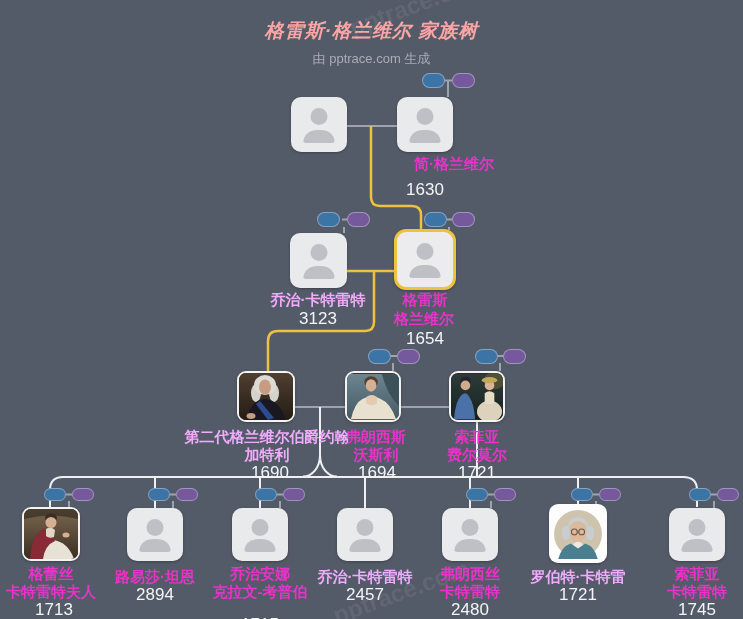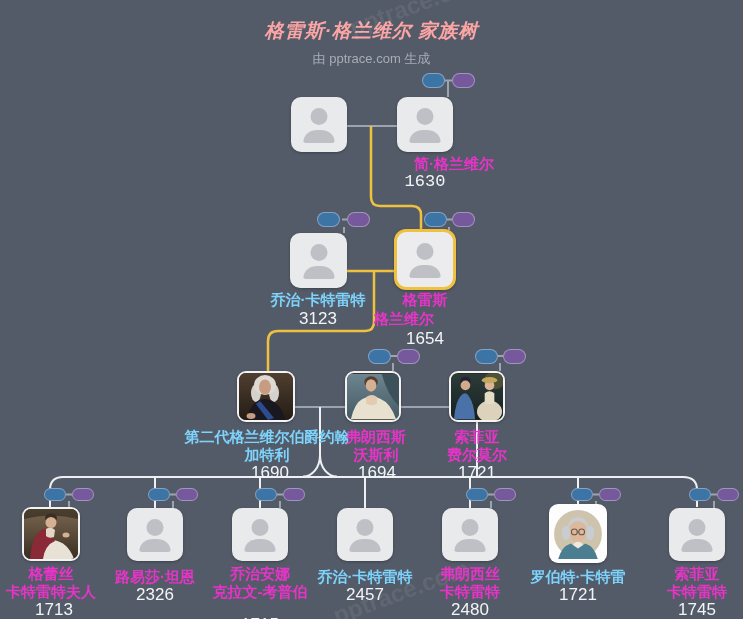--- a/index.html
+++ b/index.html
@@ -57,21 +57,21 @@
   .card.white{background:#fdfdfd;border-radius:9px;}
   .card.white .circ{
     position:absolute;left:50%;top:50%;transform:translate(-50%,-50%);
   }
   
   .lbl{
     position:absolute;transform:translateX(-50%);white-space:nowrap;
     text-align:center;z-index:5;font-weight:700;font-size:15px;line-height:18px;
   }
   .lbl.m{color:#e833c8;}
-  .lbl.b{color:#7dd3fc;}
+  .lbl.b{color:#f0abfc;}
   .lbl.year{color:#f3f4f6;font-weight:500;font-size:17px;}
 </style>
 </head>
 <body>
 
 <div id="stage">
 
   <div class="abs wm" style="left:346px;top:-10px;">pptrace.com</div>
   <div class="abs wm" style="left:330px;top:578px;">pptrace.com</div>
 
@@ -140,34 +140,34 @@
 
   <div class="card" style="left:291px;top:97px;width:56px;height:55px;">
     <span class="ph-head"></span>
     <span class="ph-body"></span>
   </div>
   <div class="card" style="left:397px;top:97px;width:56px;height:55px;">
     <span class="ph-head"></span>
     <span class="ph-body"></span>
   </div>
   <div class="lbl m" style="left:425px;top:155px;margin-left:29px;">简·格兰维尔</div>
-  <div class="lbl year" style="left:425px;top:173px;font-family:Liberation Mono, monospace;">1630</div>
+  <div class="lbl year" style="left:425px;top:181px;">1630</div>
 
   <div class="card" style="left:290px;top:233px;width:57px;height:55px;">
     <span class="ph-head"></span>
     <span class="ph-body"></span>
   </div>
   <div class="card highlight" style="left:394px;top:229px;width:62px;height:61px;box-sizing:border-box;">
     <span class="ph-head"></span>
     <span class="ph-body"></span>
   </div>
   <div class="lbl b" style="left:318px;top:291px;">乔治·卡特雷特</div>
   <div class="lbl year" style="left:318px;top:310px;">3123</div>
   <div class="lbl m" style="left:425px;top:291px;">格雷斯</div>
-  <div class="lbl m" style="left:404px;top:310px;">格兰维尔</div>
+  <div class="lbl m" style="left:424px;top:310px;">格兰维尔</div>
   <div class="lbl year" style="left:425px;top:330px;">1654</div>
 
   <div class="card portrait" style="left:237px;top:371px;width:58px;height:51px;box-sizing:border-box;">
     <svg viewBox="0 0 54 47">
       <defs>
           <linearGradient id="gj" x1="0" y1="0" x2="0" y2="1">
         <stop offset="0" stop-color="#4f3f30"></stop>
             <stop offset="1" stop-color="#241c15"></stop>
       </linearGradient>
         </defs>
@@ -277,21 +277,21 @@
   <div class="card" style="left:669px;top:508px;width:56px;height:53px;">
     <span class="ph-head"></span>
     <span class="ph-body"></span>
   </div>
 
   <div class="lbl m" style="left:51px;top:565px;">格蕾丝</div>
   <div class="lbl m" style="left:51px;top:583px;">卡特雷特夫人</div>
   <div class="lbl year" style="left:54px;top:601px;">1713</div>
 
   <div class="lbl m" style="left:155px;top:568px;">路易莎·坦恩</div>
-  <div class="lbl year" style="left:155px;top:586px;">2326</div>
+  <div class="lbl year" style="left:155px;top:586px;">2894</div>
 
   <div class="lbl m" style="left:260px;top:565px;">乔治安娜</div>
   <div class="lbl m" style="left:260px;top:583px;">克拉文-考普伯</div>
   <div class="lbl year" style="left:260px;top:616px;">1715</div>
 
   <div class="lbl b" style="left:365px;top:568px;">乔治·卡特雷特</div>
   <div class="lbl year" style="left:365px;top:586px;">2457</div>
 
   <div class="lbl m" style="left:470px;top:565px;">弗朗西丝</div>
   <div class="lbl m" style="left:470px;top:583px;">卡特雷特</div>

